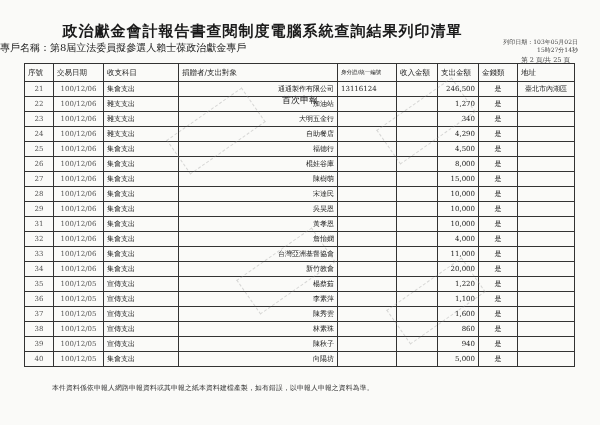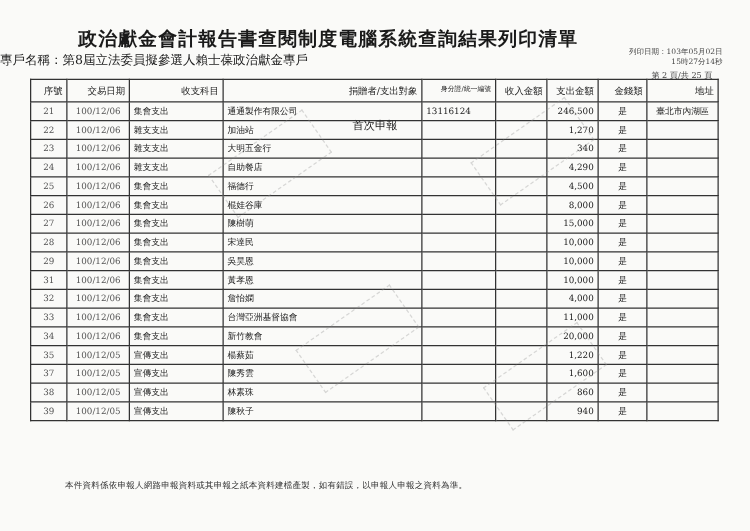--- a/index.html
+++ b/index.html
@@ -29,24 +29,24 @@
   table.main {
     position: absolute; left: 24px; top: 63px; width: 550px;
     border-collapse: collapse; table-layout: fixed;
     border: 1.5px solid #222;
   }
   table.main th, table.main td {
     border: 1px solid #333; padding: 0 3px; height: 14px;
     font-size: 7px; line-height: 13px; white-space: nowrap; overflow: hidden;
     font-weight: normal;
   }
-  table.main th { height: 17px; text-align: right; font-size: 7.5px; }
+  table.main th { height: 17px; text-align: left; font-size: 7.5px; }
   td.c { text-align: center; }
   td.r { text-align: right; padding-right: 2px; }
-  td.l { text-align: left; padding-left: 8px; }
+  td.l { text-align: right; padding-left: 8px; }
   td.sub { padding-left: 10px; }
   td.id { font-size: 5.5px; padding-left: 6px; }
   td.muted { color: #555; }
   .footnote {
     position: absolute; left: 52px; top: 383px; font-size: 6.8px; color: #333; letter-spacing: 0.2px;
   }
   .stamp {
     position: absolute; border: 1px dashed rgba(150,150,150,0.35); color: rgba(140,140,140,0.3);
     font-size: 13px; transform: rotate(-35deg); pointer-events: none;
   }
@@ -237,20 +237,31 @@
         <td class="c muted">100/12/05</td>
         <td class="sub">宣傳支出</td>
         <td class="l">楊蔡茹</td>
         <td class="id"></td>
         <td class="r"></td>
         <td class="r">1,220</td>
         <td class="c">是</td>
         <td class="c"></td>
       </tr>
       <tr>
+        <td class="c muted">36</td>
+        <td class="c muted">100/12/05</td>
+        <td class="sub">宣傳支出</td>
+        <td class="l">李素萍</td>
+        <td class="id"></td>
+        <td class="r"></td>
+        <td class="r">1,100</td>
+        <td class="c">是</td>
+        <td class="c"></td>
+      </tr>
+      <tr>
         <td class="c muted">37</td>
         <td class="c muted">100/12/05</td>
         <td class="sub">宣傳支出</td>
         <td class="l">陳秀雲</td>
         <td class="id"></td>
         <td class="r"></td>
         <td class="r">1,600</td>
         <td class="c">是</td>
         <td class="c"></td>
       </tr>
@@ -266,20 +277,31 @@
         <td class="c"></td>
       </tr>
       <tr>
         <td class="c muted">39</td>
         <td class="c muted">100/12/05</td>
         <td class="sub">宣傳支出</td>
         <td class="l">陳秋子</td>
         <td class="id"></td>
         <td class="r"></td>
         <td class="r">940</td>
+        <td class="c">是</td>
+        <td class="c"></td>
+      </tr>
+      <tr>
+        <td class="c muted">40</td>
+        <td class="c muted">100/12/05</td>
+        <td class="sub">集會支出</td>
+        <td class="l">向陽坊</td>
+        <td class="id"></td>
+        <td class="r"></td>
+        <td class="r">5,000</td>
         <td class="c">是</td>
         <td class="c"></td>
       </tr>
     </tbody>
 </table>
 
 <div class="footnote">本件資料係依申報人網路申報資料或其申報之紙本資料建檔產製，如有錯誤，以申報人申報之資料為準。</div>
 
 <div class="stamp" style="left:170px;top:110px;width:90px;height:40px;"></div>
 <div class="stamp" style="left:380px;top:100px;width:90px;height:40px;"></div>

